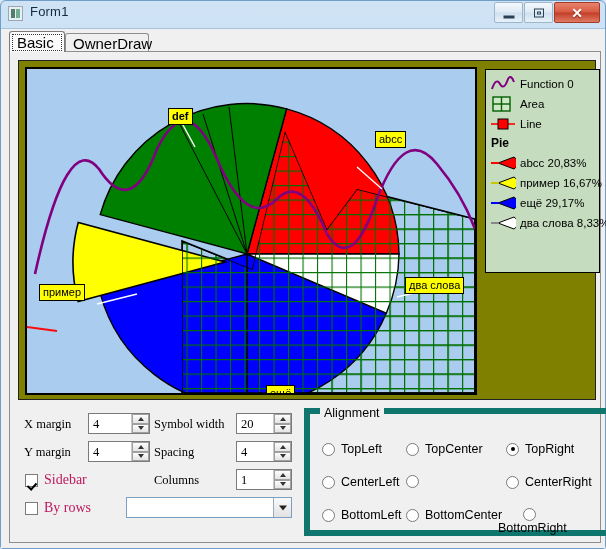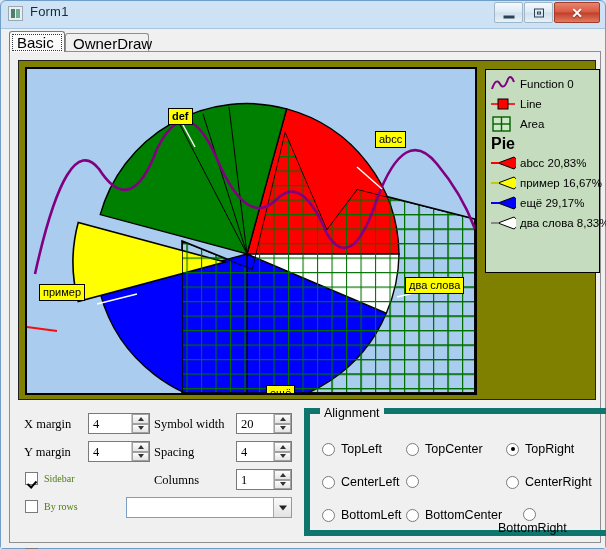--- a/index.html
+++ b/index.html
@@ -100,21 +100,21 @@
 
   
   .legend{
     position:absolute;left:466px;top:8px;width:115px;height:204px;
     background:#c5dcbe;border:1px solid #000;box-sizing:border-box;
     padding:4px 0 0 4px;
   }
   .lrow{display:flex;align-items:center;height:20px;}
   .lsym{width:26px;height:16px;flex:0 0 26px;position:relative;margin-right:4px;}
   .ltext{font-size:11.5px;color:#000;white-space:nowrap;}
-  .lhead{font-size:16px;font-weight:bold;color:#000;padding-left:1px;height:19px;line-height:19px;}
+  .lhead{font-size:12px;font-weight:bold;color:#000;padding-left:1px;height:19px;line-height:19px;}
 
   
   .ctl-left{position:absolute;left:8px;top:356px;width:278px;height:128px;font-family:Liberation Serif, serif;}
   .lbl{position:absolute;font-size:12.5px;color:#000;white-space:nowrap;}
   .spin{
     position:absolute;height:21px;box-sizing:border-box;
     border:1px solid #7a7a7a;background:#fff;display:flex;
   }
   .spin .val{flex:1;font-size:12.5px;color:#000;padding:2px 0 0 4px;line-height:17px;}
   .spin .arrows{
@@ -132,21 +132,21 @@
 
   .chk{position:absolute;display:flex;align-items:center;}
   .chkbox{
     width:13px;height:13px;box-sizing:border-box;border:1px solid #7a7a7a;
     background:#fff;position:relative;flex:0 0 13px;margin-right:6px;
   }
   .chkbox.on:after{
     content:"";position:absolute;left:3px;top:6px;width:4px;height:7px;
     border:solid #000;border-width:0 2px 2px 0;transform:rotate(42deg);
   }
-  .chklbl{font-size:10px;color:#4d7c0f;}
+  .chklbl{font-size:14px;color:#be185d;}
 
   .combo{
     position:absolute;height:21px;box-sizing:border-box;
     border:1px solid #7a9fc0;background:#fff;display:flex;align-items:stretch;
   }
   .combo .cval{flex:1;font-size:12.5px;color:#000;padding:2px 0 0 4px;}
   .combo .cbtn{
     width:17px;background:linear-gradient(to bottom,#fafafa,#e2e2e2);
     border-left:1px solid #9ab;position:relative;
   }
@@ -288,35 +288,35 @@
               <span class="lsym">
                 <svg width="26" height="16">
                     <path d="M2,13 Q6,1 10,8 Q14,15 18,3 Q21,-2 24,6" fill="none" stroke="#800080" stroke-width="2"></path>
                   </svg>
               </span>
               <span class="ltext">Function 0</span>
             </div>
             <div class="lrow">
               <span class="lsym">
                 <svg width="26" height="16">
-                  <line x1="1" y1="8" x2="25" y2="8" stroke="#ff0000" stroke-width="1.6"></line>
-                  <rect x="8" y="3" width="10" height="10" fill="#ff0000" stroke="#000" stroke-width="1"></rect>
-                </svg>
-              </span>
-              <span class="ltext">Line</span>
-            </div>
-            <div class="lrow">
-              <span class="lsym">
-                <svg width="26" height="16">
                   <rect x="3" y="1" width="17" height="14" fill="#cfe7c7" stroke="#006000" stroke-width="1.4"></rect>
                   <line x1="11.5" y1="1" x2="11.5" y2="15" stroke="#006000" stroke-width="1.4"></line>
                   <line x1="3" y1="8" x2="20" y2="8" stroke="#006000" stroke-width="1.4"></line>
                 </svg>
               </span>
               <span class="ltext">Area</span>
+            </div>
+            <div class="lrow">
+              <span class="lsym">
+                <svg width="26" height="16">
+                  <line x1="1" y1="8" x2="25" y2="8" stroke="#ff0000" stroke-width="1.6"></line>
+                  <rect x="8" y="3" width="10" height="10" fill="#ff0000" stroke="#000" stroke-width="1"></rect>
+                </svg>
+              </span>
+              <span class="ltext">Line</span>
             </div>
 
             <div class="lhead">Pie</div>
 
             <div class="lrow">
               <span class="lsym">
                 <svg width="26" height="16">
                     <path d="M1,8 L9,8 M8,8 L24,2 A7,7 0 0,1 24,14 Z" fill="#ff0000" stroke="#000" stroke-width="1"></path>
                     <line x1="1" y1="8" x2="9" y2="8" stroke="#ff0000" stroke-width="2"></line>
                   </svg>

